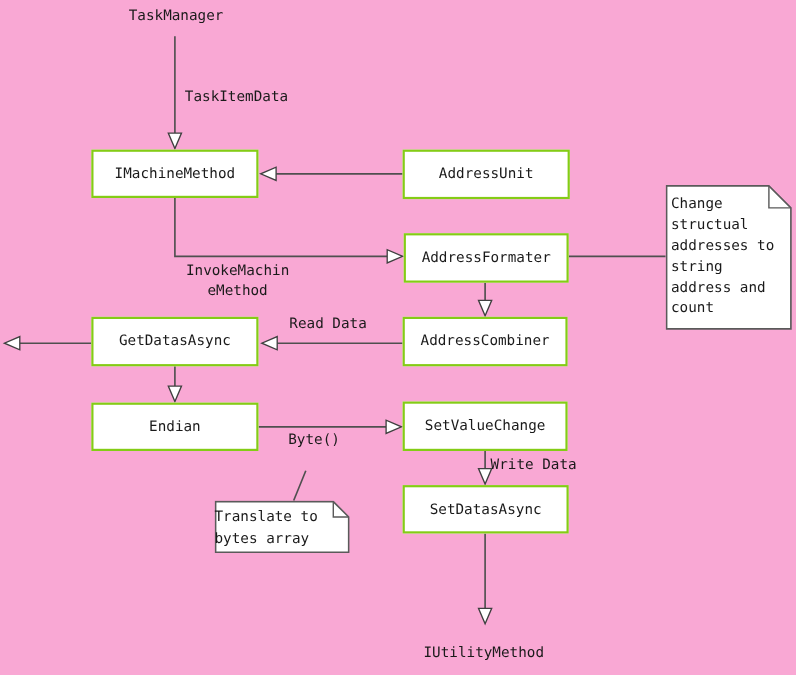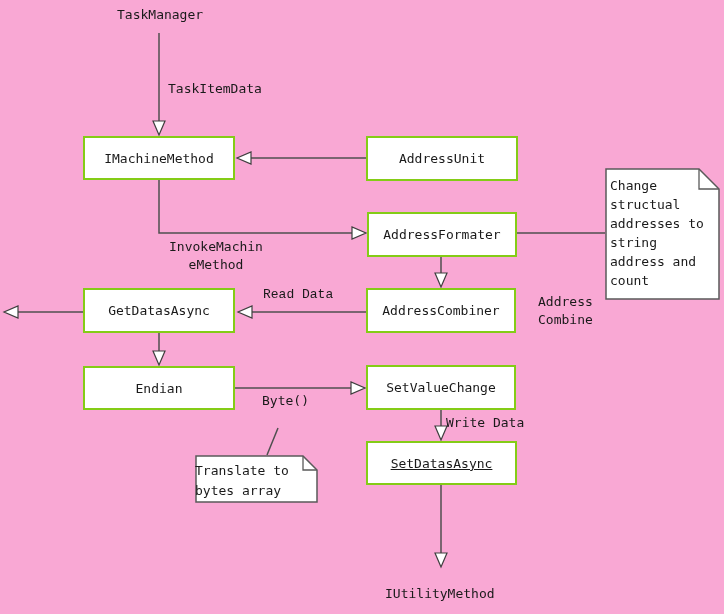--- a/index.html
+++ b/index.html
@@ -144,31 +144,29 @@
   <div class="node" style="left:367px; top:212px; width:150px; height:45px;">AddressFormater</div>
 
   <div class="node" style="left:366px; top:288px; width:150px; height:45px;">AddressCombiner</div>
 
   <div class="node" style="left:83px; top:288px; width:152px; height:45px;">GetDatasAsync</div>
 
   <div class="node" style="left:83px; top:366px; width:152px; height:44px;">Endian</div>
 
   <div class="node" style="left:366px; top:365px; width:150px; height:45px;text-align:right;">SetValueChange</div>
 
-  <div class="node" style="left:366px; top:441px; width:151px; height:44px;text-decoration:underline;">SetDatasAsync</div>
+  <div class="node" style="left:366px; top:441px; width:151px; height:44px;">SetDatasAsync</div>
 
   <div class="lbl single" style="left:168px; top:82px;">TaskItemData</div>
 
   <div class="lbl" style="left:168px; top:238px; width:96px; text-align:center;">InvokeMachin
 eMethod</div>
 
-  <div class="lbl single" style="left:263px; top:288px;font-family:Liberation Mono, monospace;">Read Data</div>
+  <div class="lbl single" style="left:263px; top:288px;">Read Data</div>
 
-  <div class="lbl" style="left:538px; top:293px;">Address
-Combine</div>
 
   <div class="lbl single" style="left:262px; top:394px;">Byte()</div>
 
   <div class="lbl single" style="left:446px; top:416px;">Write Data</div>
 
   <div class="note" style="left:605px; top:168px; width:115px; height:132px;">
     <svg class="note-shape" width="115" height="132" viewBox="0 0 115 132">
       <path d="M1,1 H94 L114,21 V131 H1 Z" fill="#ffffff" stroke="#5a5a5a" stroke-width="1.5"></path>
       <path d="M94,1 V21 H114" fill="none" stroke="#5a5a5a" stroke-width="1.3"></path>
     </svg>

